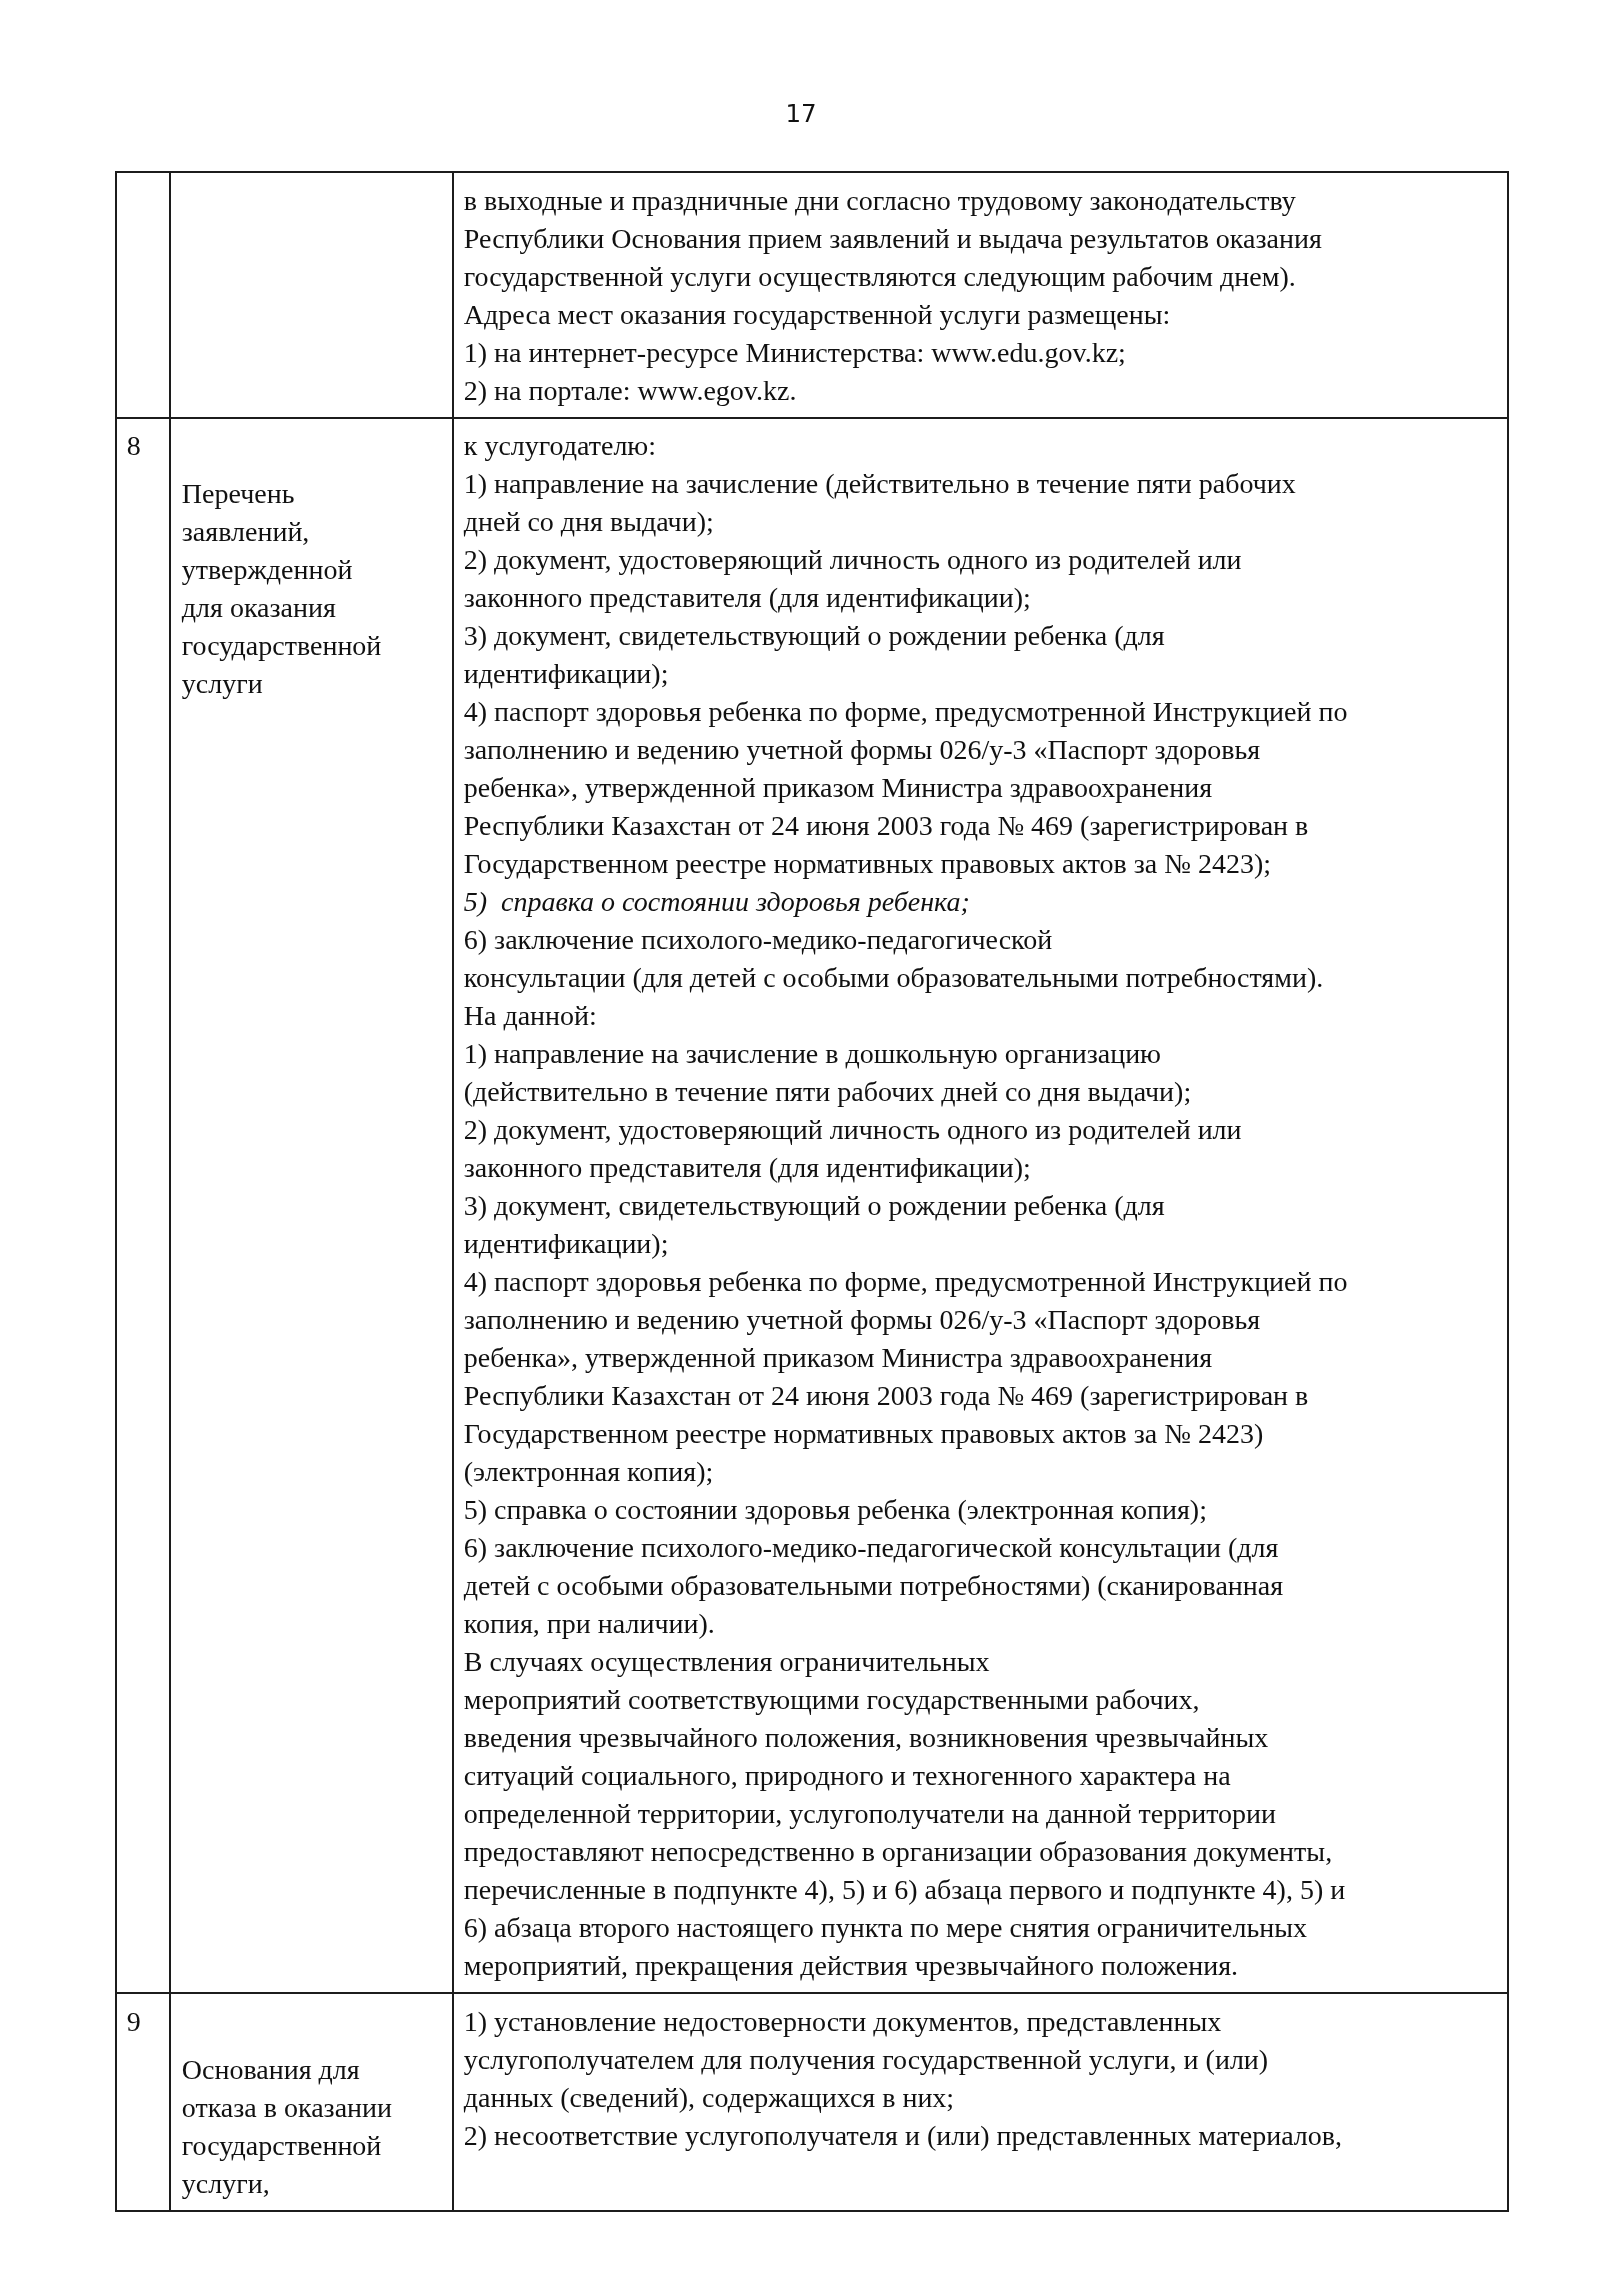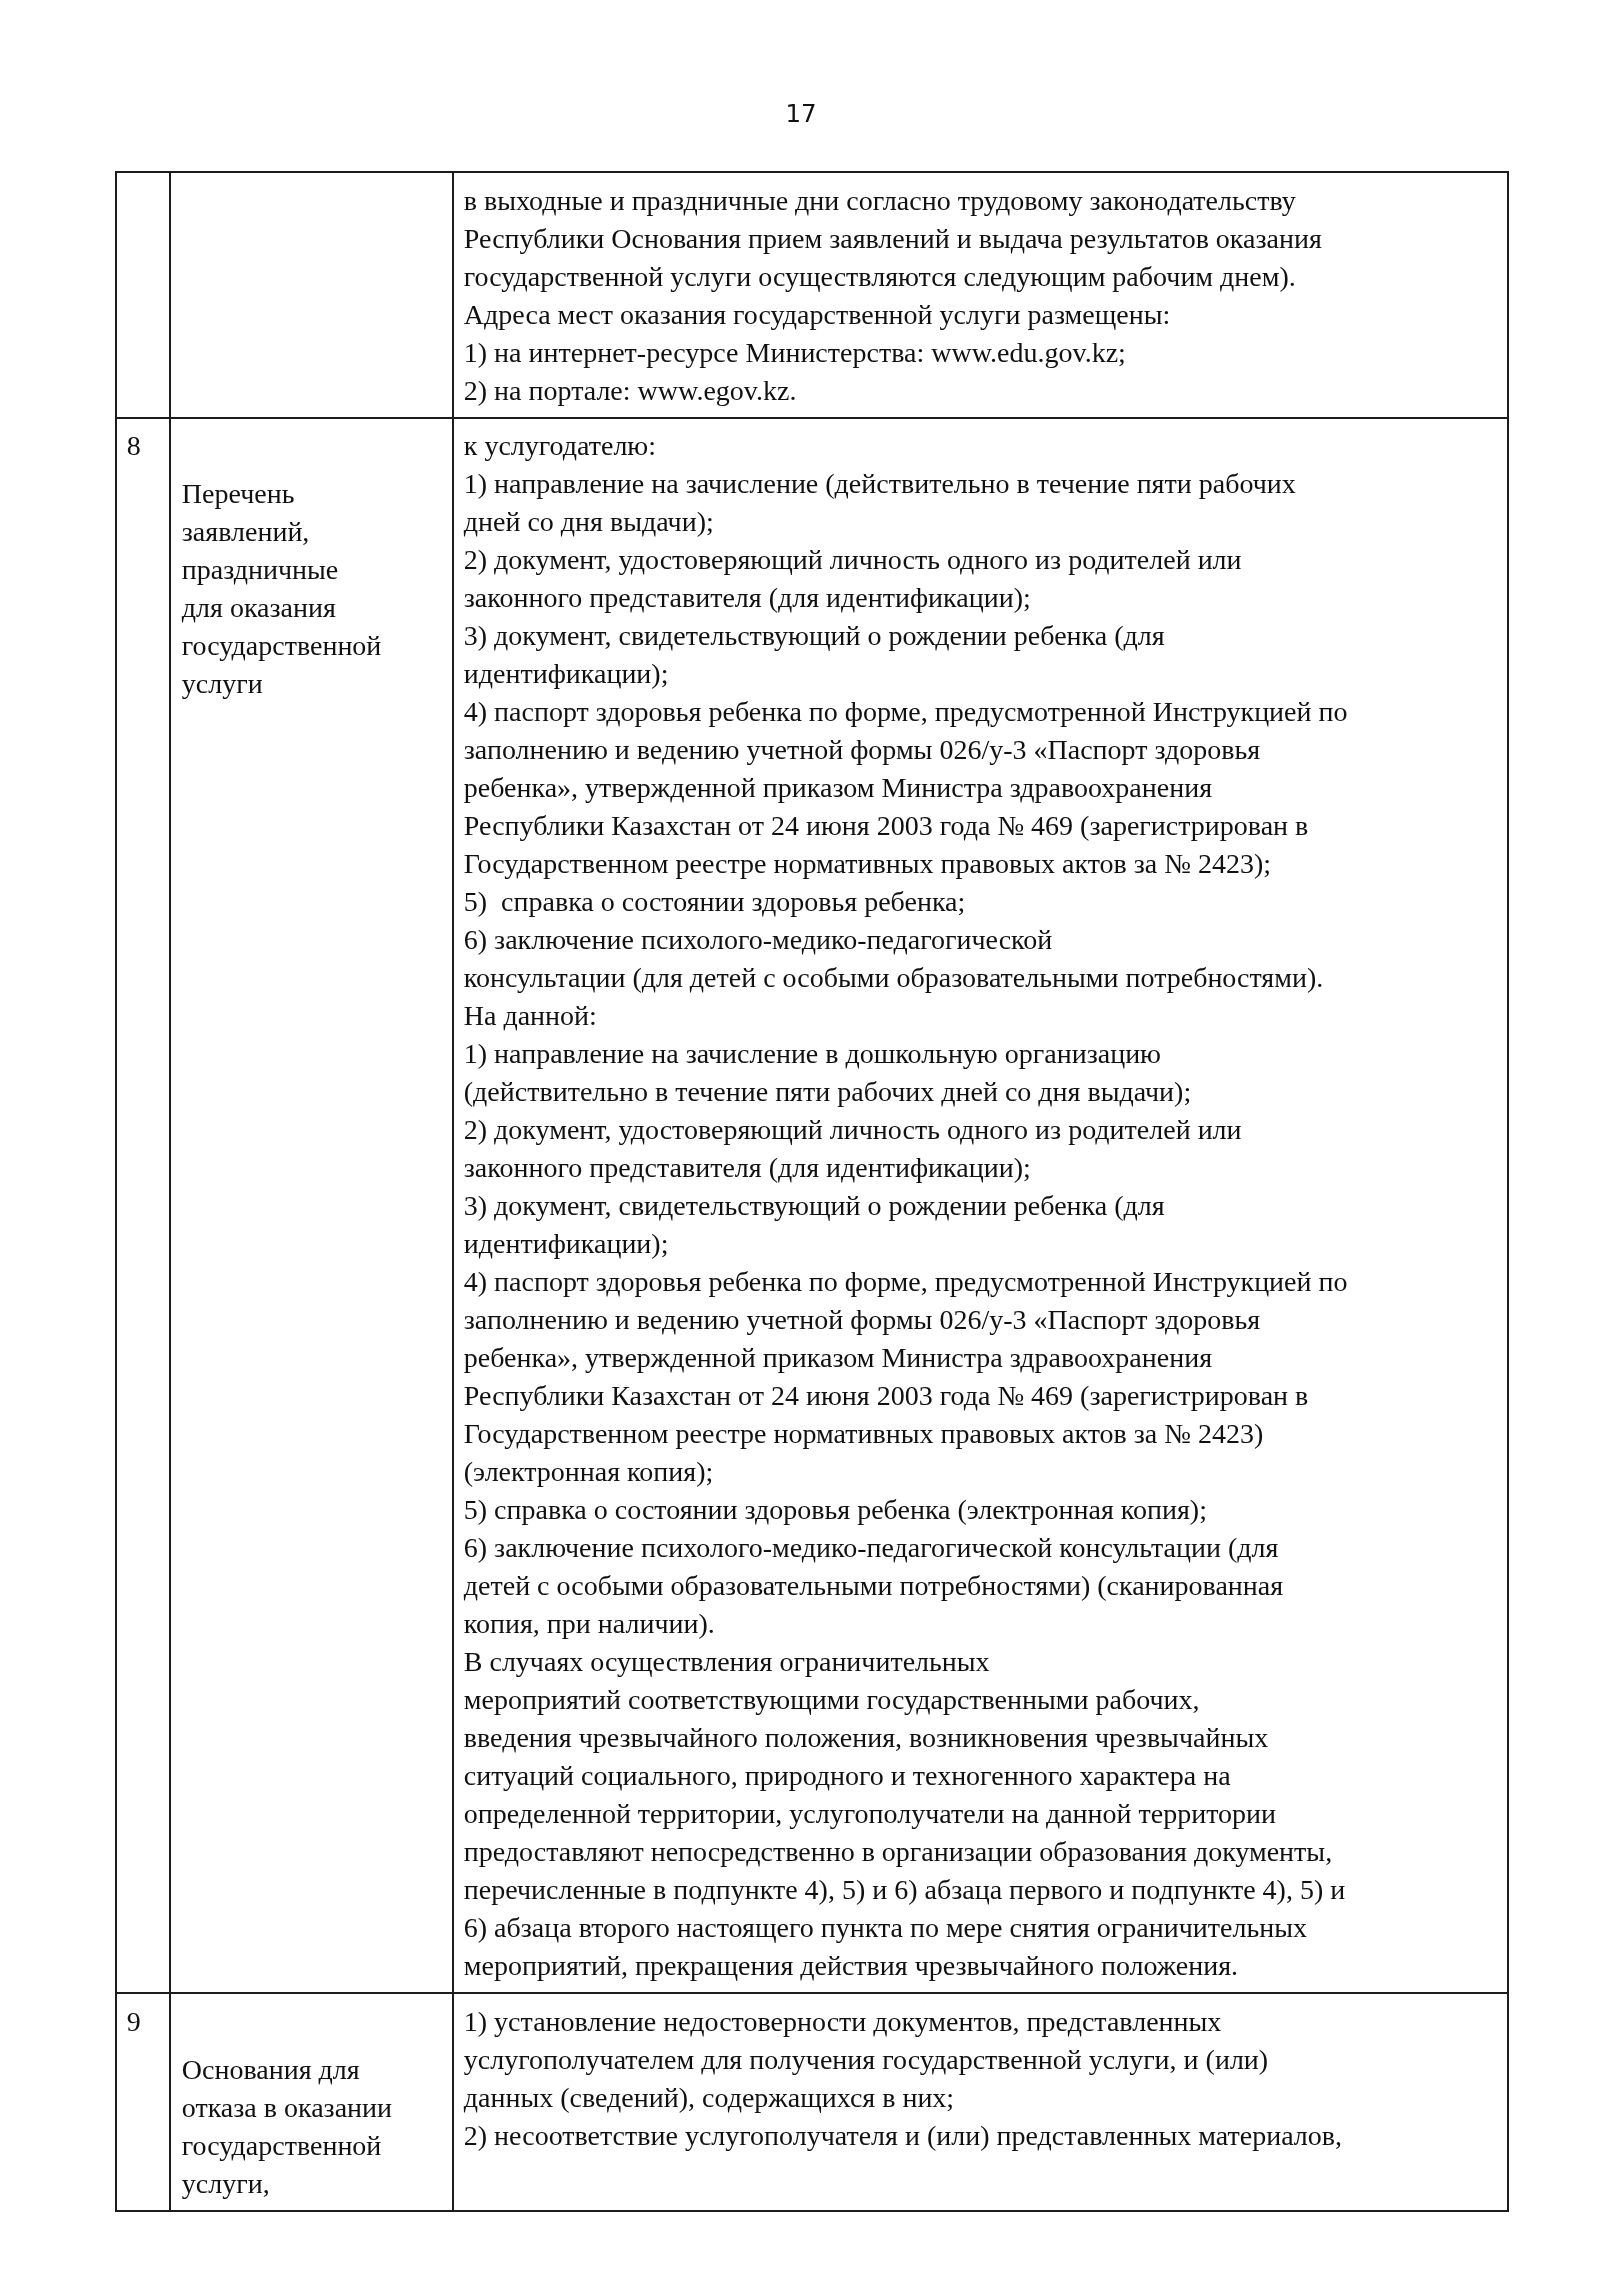--- a/index.html
+++ b/index.html
@@ -67,41 +67,41 @@
     </tr>
 
     <tr class="row-8">
       <td>
         <div class="cell-inner">8</div>
       </td>
       <td>
         <div class="label-inner">
           <span class="line">Перечень</span>
           <span class="line">заявлений,</span>
-          <span class="line">праздничные</span>
+          <span class="line">утвержденной</span>
           <span class="line">для оказания</span>
           <span class="line">государственной</span>
           <span class="line">услуги</span>
         </div>
       </td>
       <td>
         <div class="content-inner">
           <span class="line">к услугодателю:</span>
           <span class="line">1) направление на зачисление (действительно в течение пяти рабочих</span>
           <span class="line">дней со дня выдачи);</span>
           <span class="line">2) документ, удостоверяющий личность одного из родителей или</span>
           <span class="line">законного представителя (для идентификации);</span>
           <span class="line">3) документ, свидетельствующий о рождении ребенка (для</span>
           <span class="line">идентификации);</span>
           <span class="line">4) паспорт здоровья ребенка по форме, предусмотренной Инструкцией по</span>
           <span class="line">заполнению и ведению учетной формы 026/у-3 «Паспорт здоровья</span>
           <span class="line">ребенка», утвержденной приказом Министра здравоохранения</span>
           <span class="line">Республики Казахстан от 24 июня 2003 года № 469 (зарегистрирован в</span>
           <span class="line">Государственном реестре нормативных правовых актов за № 2423);</span>
-          <span class="line" style="white-space: pre;">5)  справка о состоянии здоровья ребенка;</span>
+          <span class="line" style="white-space: pre; font-style: italic;">5)  справка о состоянии здоровья ребенка;</span>
           <span class="line">6) заключение психолого-медико-педагогической</span>
           <span class="line">консультации (для детей с особыми образовательными потребностями).</span>
           <span class="line">На данной:</span>
           <span class="line">1) направление на зачисление в дошкольную организацию</span>
           <span class="line">(действительно в течение пяти рабочих дней со дня выдачи);</span>
           <span class="line">2) документ, удостоверяющий личность одного из родителей или</span>
           <span class="line">законного представителя (для идентификации);</span>
           <span class="line">3) документ, свидетельствующий о рождении ребенка (для</span>
           <span class="line">идентификации);</span>
           <span class="line">4) паспорт здоровья ребенка по форме, предусмотренной Инструкцией по</span>

